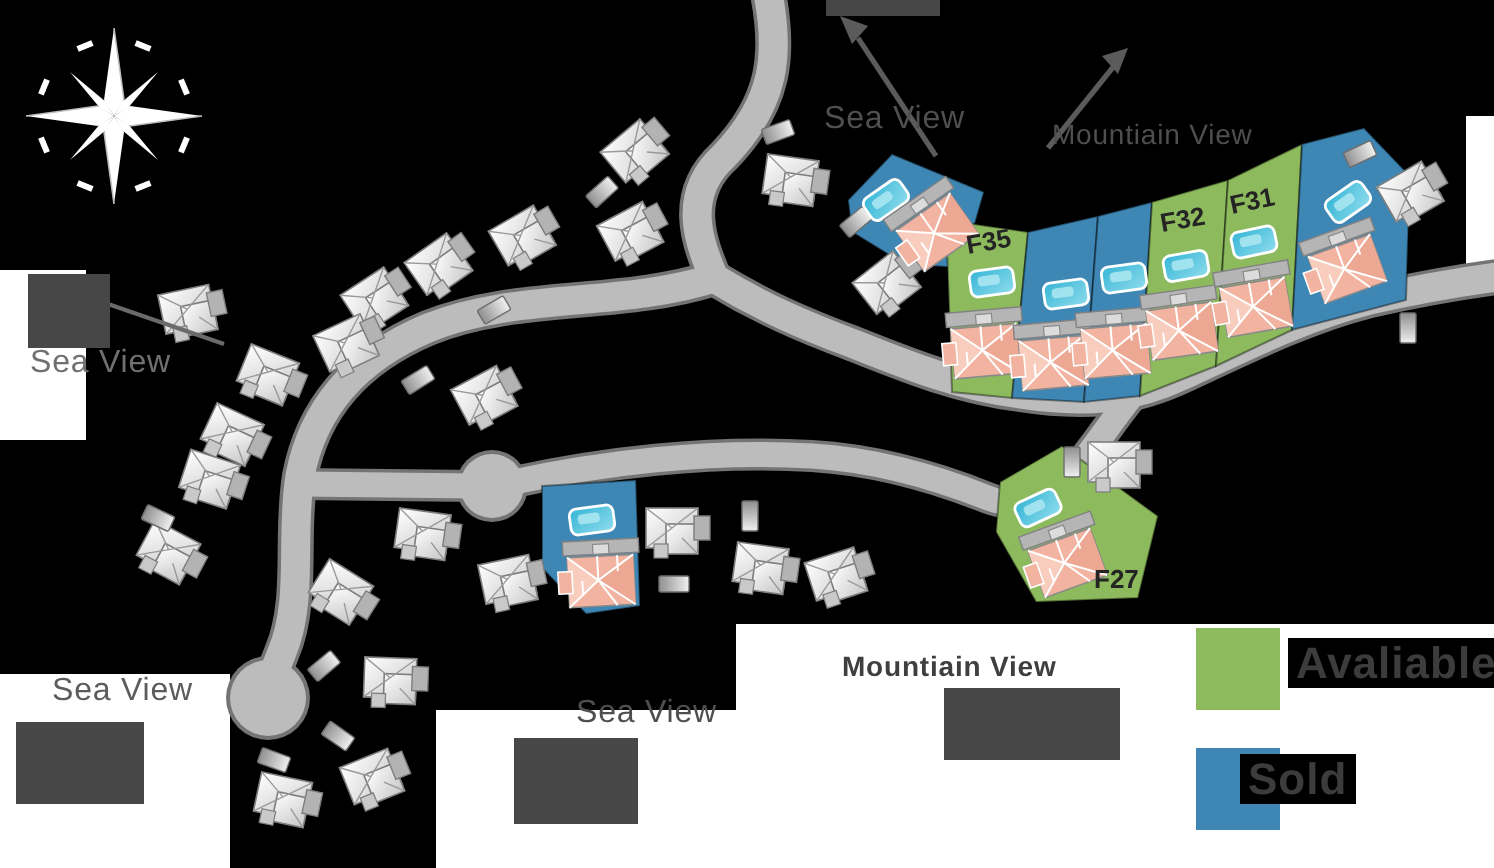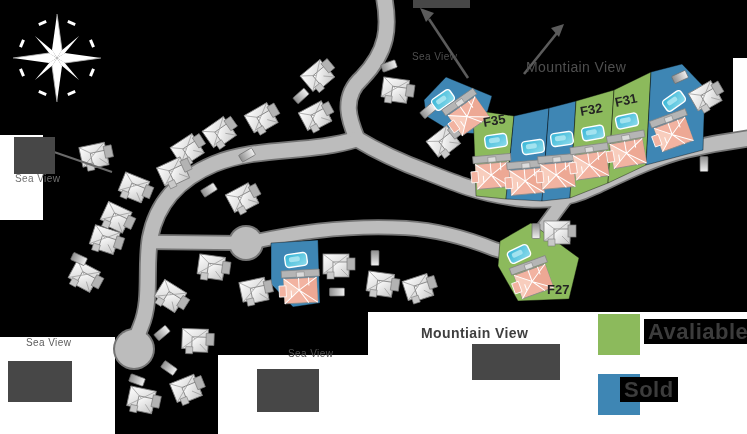--- a/index.html
+++ b/index.html
@@ -1,19 +1,19 @@
 <!DOCTYPE html>
 <html><head>
 <meta charset="utf-8">
 <style>
   html,body{margin:0;padding:0;background:#000;}
   .stage{position:relative;width:747px;height:434px;background:#000;overflow:hidden;
          font-family:"Liberation Sans", sans-serif;}
   .stage svg{position:absolute;left:0;top:0;}
-  .lbl{position:absolute;white-space:nowrap;color:#4f4f4f;font-size:10px;letter-spacing:.4px;}
+  .lbl{position:absolute;white-space:nowrap;color:#4f4f4f;font-size:16px;letter-spacing:.4px;}
   .lbl.big{font-size:14px;text-align:center;}
   .lbl.bold{font-weight:bold;color:#3f3f3f;}
   .plot-label{font-family:"Liberation Sans", sans-serif;font-size:13px;font-weight:600;fill:#242424;}
   .legend-square{position:absolute;width:42px;height:41px;}
   .legend-chip{position:absolute;background:#000;color:#3c3c3c;font-size:22px;font-weight:bold;
                line-height:25px;padding:0 4px;letter-spacing:.5px;}
 </style>
 </head>
 <body>
 

